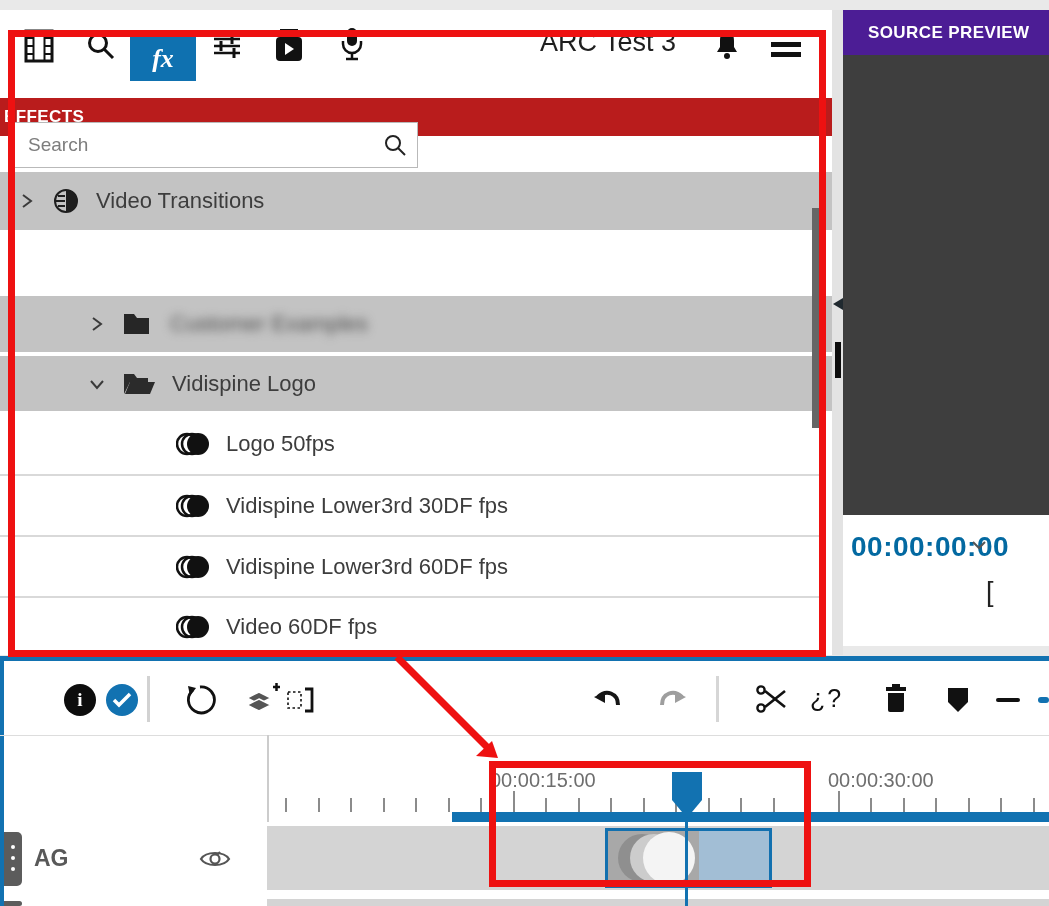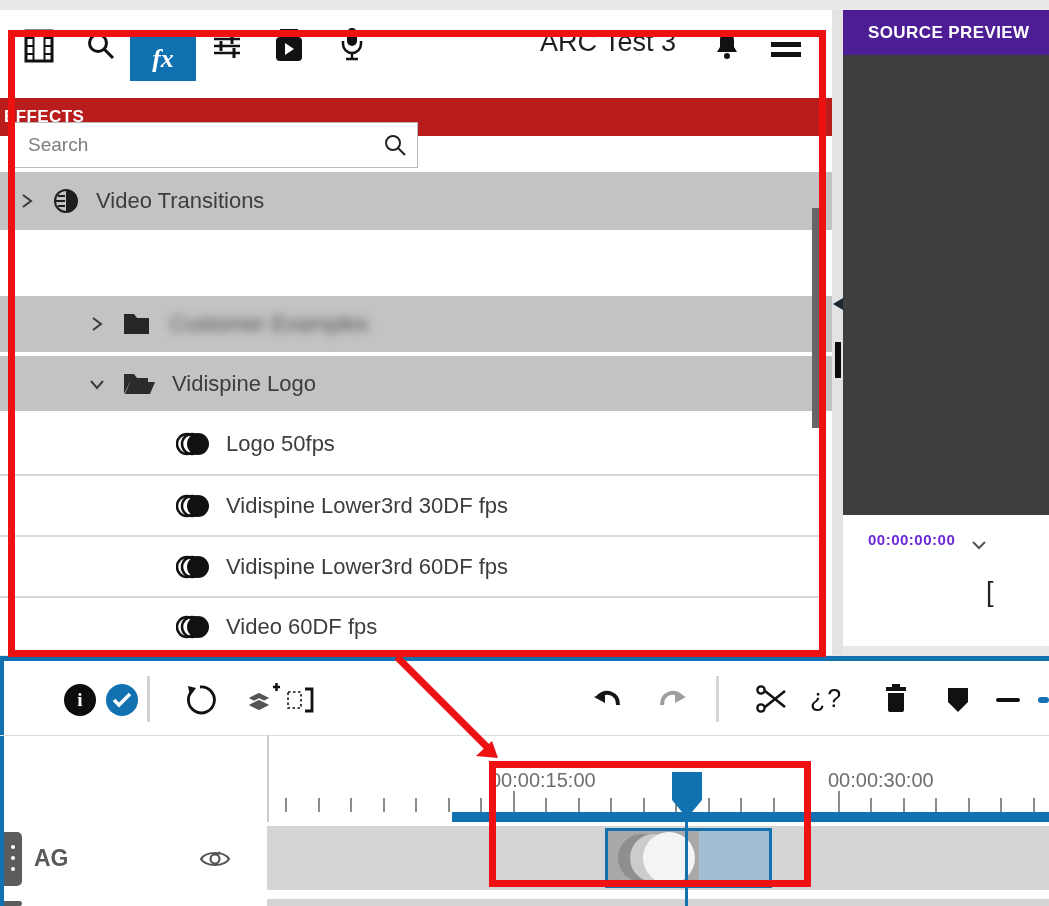--- a/index.html
+++ b/index.html
@@ -239,21 +239,21 @@
       <polygon points="11,1 11,13 1,7" fill="#20292f"></polygon>
     </svg>
   </div>
   <div class="abs" style="left:835px;top:342px;width:6px;height:36px;background:#0c0c0c;"></div>
 
   <div class="abs sp-header">
     <span>SOURCE PREVIEW</span>
   </div>
   <div class="abs sp-video"></div>
   <div class="abs sp-controls">
-    <div style="position:absolute;left:25px;top:16px;font-size:15px;font-weight:bold;color:#6d28d9;letter-spacing:.5px;">00:00:00:00</div>
+    <div style="position:absolute;left:8px;top:16px;font-size:28px;font-weight:bold;color:#0369a1;letter-spacing:.5px;">00:00:00:00</div>
     <div style="position:absolute;left:128px;top:22px;">
       <svg width="16" height="12" viewBox="0 0 16 12">
         <polyline points="2,3 8,9 14,3" fill="none" stroke="#555" stroke-width="2"></polyline>
       </svg>
     </div>
     <div style="position:absolute;left:143px;top:62px;font-size:27px;color:#222;">[</div>
   </div>
 
   <div class="abs tl-topborder"></div>
   <div class="abs tl-panel"></div>

